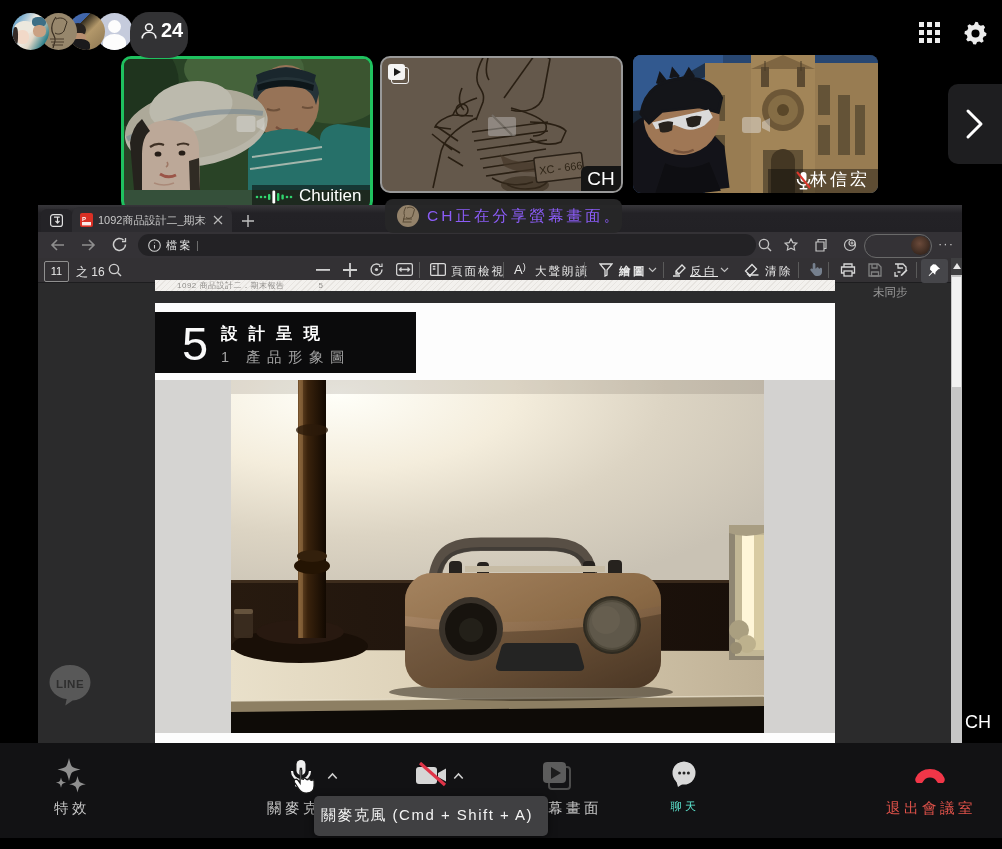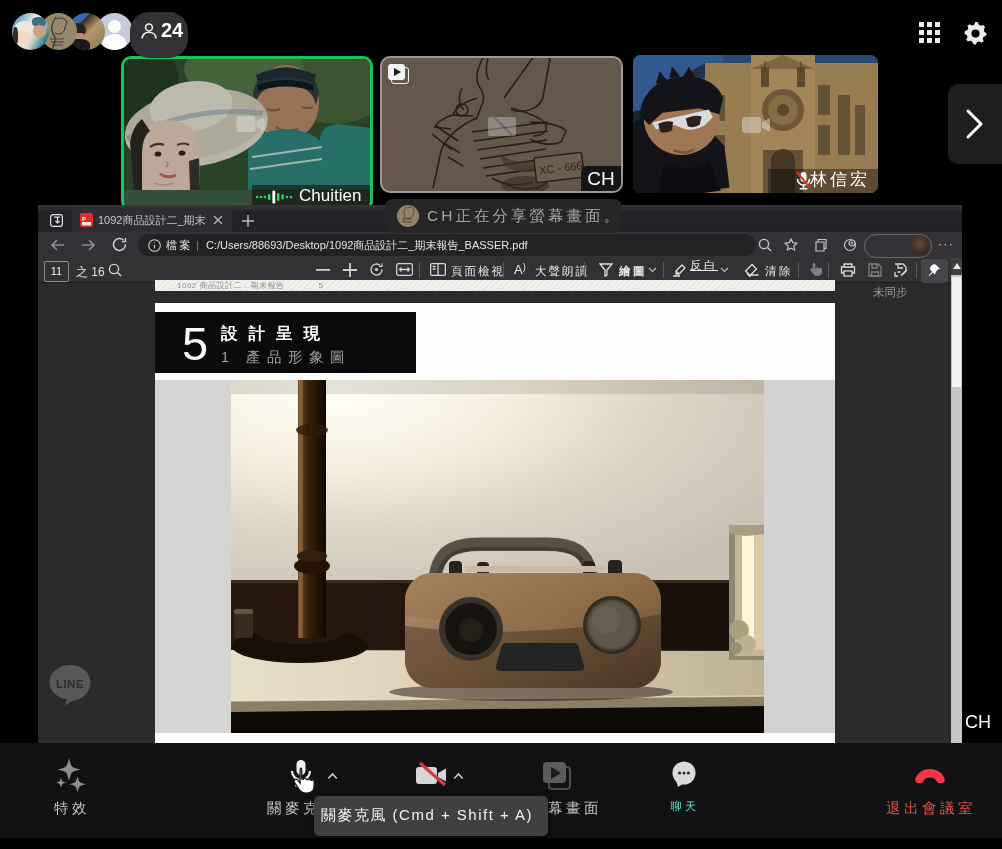--- a/index.html
+++ b/index.html
@@ -249,21 +249,20 @@
         <path d="M13.5 7.5 a6 6 0 1 1 -2-4.5"></path>
         <path d="M13.5 1 v3.5 h-3.5" stroke-width="1.3"></path>
       </svg>
   <div class="abs" style="left:100px;top:29px;width:618px;height:22px;background:#232225;border-radius:11px;color:#e4e4e4;font-size:11px;line-height:22px;">
     <svg class="abs" style="left:10px;top:4.5px;" width="13" height="13" viewBox="0 0 13 13" fill="none" stroke="#cfcfcf" stroke-width="1.1">
           <circle cx="6.5" cy="6.5" r="5.8"></circle>
           <path d="M6.5 3.4 v.8 M6.5 6 v3.5"></path>
         </svg>
     <span style="position:absolute;left:28px;letter-spacing:2.5px;">檔案</span>
     <span style="position:absolute;left:58px;color:#777;">|</span>
-    <span style="position:absolute;left:68px;white-space:nowrap;">C:/Users/88693/Desktop/1092商品設計二_期末報告_BASSER.pdf</span>
   </div>
   <svg class="abs" style="left:720px;top:33px;" width="14" height="14" viewBox="0 0 14 14" fill="none" stroke="#c4c4c4" stroke-width="1.4">
         <circle cx="6" cy="6" r="4.6"></circle>
         <path d="M9.5 9.5 L13 13"></path>
       </svg>
   <svg class="abs" style="left:746px;top:33px;" width="15" height="14" viewBox="0 0 15 14" fill="none" stroke="#c4c4c4" stroke-width="1.2">
         <path d="M7 1 l1.8 3.6 4 .6 -2.9 2.8 .7 4 -3.6-1.9 -3.6 1.9 .7-4 -2.9-2.8 4-.6z"></path>
       </svg>
   <svg class="abs" style="left:776px;top:33px;" width="15" height="14" viewBox="0 0 15 14" fill="none" stroke="#c4c4c4" stroke-width="1.2">
         <path d="M2 4 h8 v9 H2z M4 4 V1.5 h8 v9 h-2"></path>
@@ -317,21 +316,21 @@
       </svg>
   <div class="abs" style="left:581px;top:59px;color:#e8e8e8;font-size:11.5px;letter-spacing:2.5px;white-space:nowrap;font-weight:bold;">繪圖</div>
   <svg class="abs" style="left:610px;top:62px;" width="9" height="6" viewBox="0 0 9 6" fill="none" stroke="#c0c0c0" stroke-width="1.2">
         <path d="M1 1 l3.5 3.5 L8 1"></path>
       </svg>
   <div class="abs" style="left:625px;top:57px;width:1px;height:16px;background:#5a5a5a;"></div>
   <svg class="abs" style="left:634px;top:58px;" width="15" height="14" viewBox="0 0 15 14" fill="none" stroke="#e0e0e0" stroke-width="1.3">
         <path d="M4 8 L10 2 l3 3 -6 6 H4z"></path>
         <path d="M4 8 l3 3 M1 13 h7"></path>
       </svg>
-  <div class="abs" style="left:652px;top:53px;color:#e8e8e8;font-size:11.5px;letter-spacing:2.5px;white-space:nowrap;text-decoration:underline;">反白</div>
+  <div class="abs" style="left:652px;top:59px;color:#e8e8e8;font-size:11.5px;letter-spacing:2.5px;white-space:nowrap;text-decoration:underline;">反白</div>
   <svg class="abs" style="left:682px;top:62px;" width="9" height="6" viewBox="0 0 9 6" fill="none" stroke="#c0c0c0" stroke-width="1.2">
         <path d="M1 1 l3.5 3.5 L8 1"></path>
       </svg>
   <svg class="abs" style="left:706px;top:58px;" width="16" height="14" viewBox="0 0 16 14" fill="none" stroke="#e0e0e0" stroke-width="1.3">
         <path d="M5.5 12 L1.5 8 L8 1.5 l4.5 4.5 -6 6z"></path>
         <path d="M3 10.5 L6.5 14 M5.5 12 h9"></path>
       </svg>
   <div class="abs" style="left:727px;top:59px;color:#e8e8e8;font-size:11.5px;letter-spacing:2.5px;white-space:nowrap;">清除</div>
   <div class="abs" style="left:760px;top:57px;width:1px;height:16px;background:#5a5a5a;"></div>
   <svg class="abs" style="left:770px;top:57px;" width="14" height="15" viewBox="0 0 14 15" fill="#76808e">
@@ -467,21 +466,21 @@
 
 
 <div class="abs" style="left:385px;top:199px;width:237px;height:34px;background:rgba(38,38,40,0.96);border-radius:8px;z-index:41;">
   <div class="abs" style="left:12px;top:6px;width:22px;height:22px;border-radius:50%;background:#93826a;overflow:hidden;">
     <svg width="22" height="22" viewBox="0 0 22 22" fill="none" stroke="#4a3c2a" stroke-width=".8">
           <path d="M9 2 c-2 3 -2.5 6 -1.5 8.5 l-1.5 7"></path>
           <path d="M10 3 c3-1.5 6.5-.5 7.5 1.5 l-2 7 c-2 2-4.5 2.5-6.5 1"></path>
           <path d="M6 14 h9 M6.5 17 h8"></path>
         </svg>
   </div>
-  <div class="abs" style="left:42px;top:7px;color:#a3a3a3;font-size:15.5px;letter-spacing:3px;white-space:nowrap;width:188px;overflow:hidden;">CH正在分享螢幕畫面。</div>
+  <div class="abs" style="left:42px;top:7px;color:#8b5cf6;font-size:15.5px;letter-spacing:3px;white-space:nowrap;width:188px;overflow:hidden;">CH正在分享螢幕畫面。</div>
 </div>
 
 <div class="abs" style="left:47px;top:662px;width:46px;height:46px;z-index:35;">
   <svg width="46" height="46" viewBox="0 0 46 46">
         <path d="M23 3 C11.4 3 2.5 10.5 2.5 20.2 c0 8.7 7.5 15.6 17.2 16.9 l-1.4 6.4 7.3-4.9 C36 37.6 43.5 30 43.5 20.2 43.5 10.5 34.6 3 23 3z" fill="#585858"></path>
         <text x="23" y="25.5" text-anchor="middle" font-family="Liberation Sans" font-weight="bold" font-size="11.5" fill="#2e2e2e" letter-spacing="0.5">LINE</text>
       </svg>
 </div>
 
 <div class="abs" style="left:965px;top:712px;color:#fff;font-size:18px;z-index:35;">CH</div>

